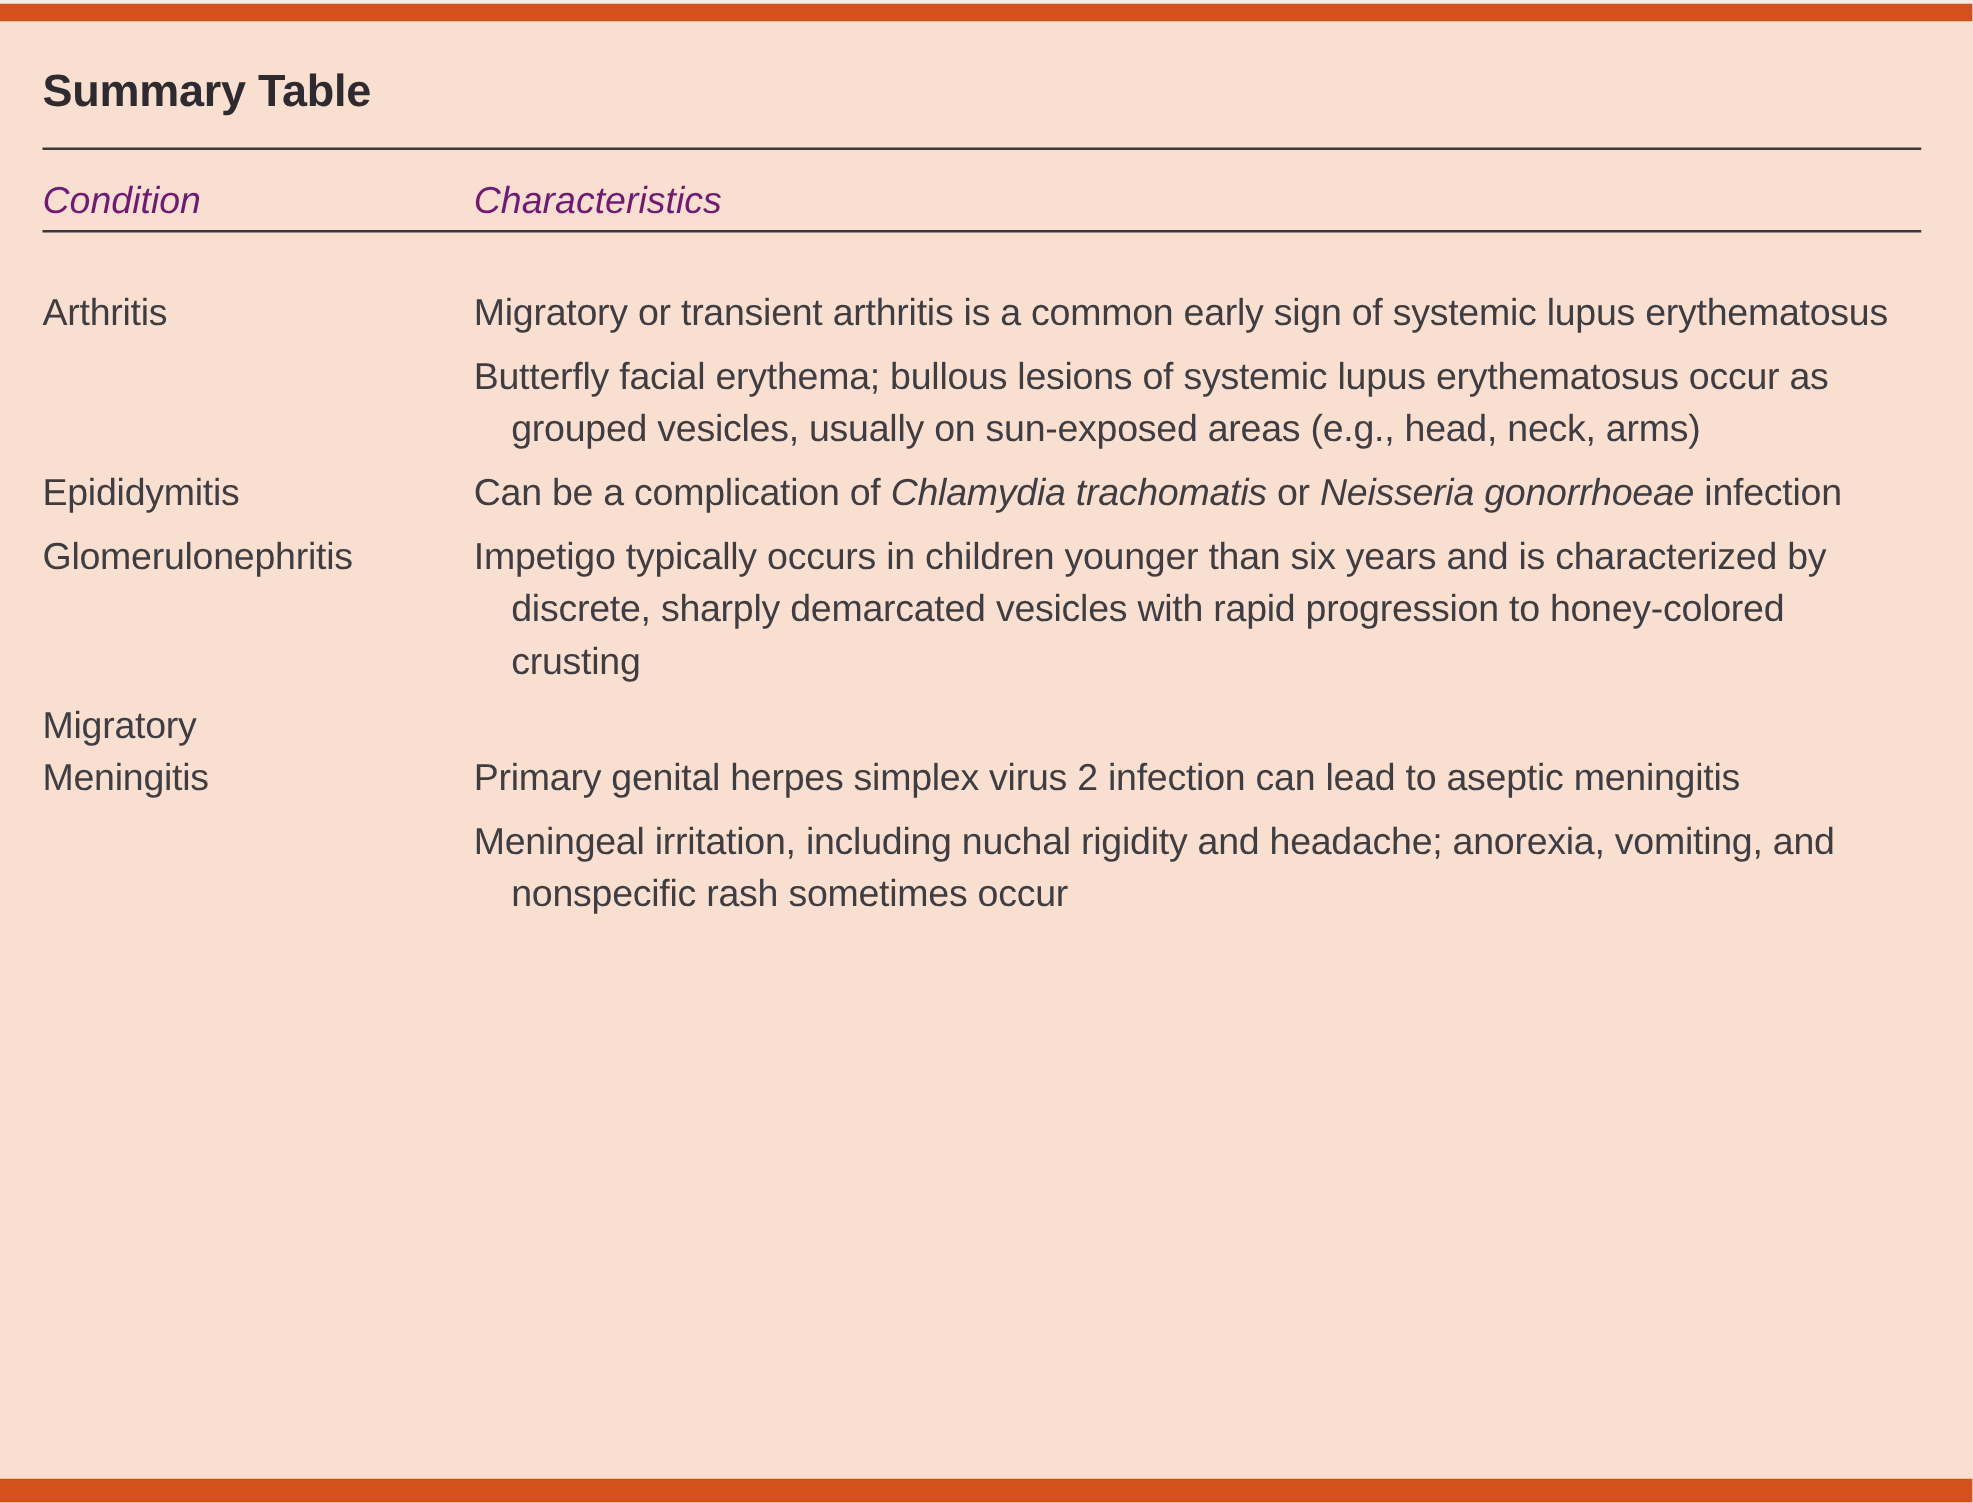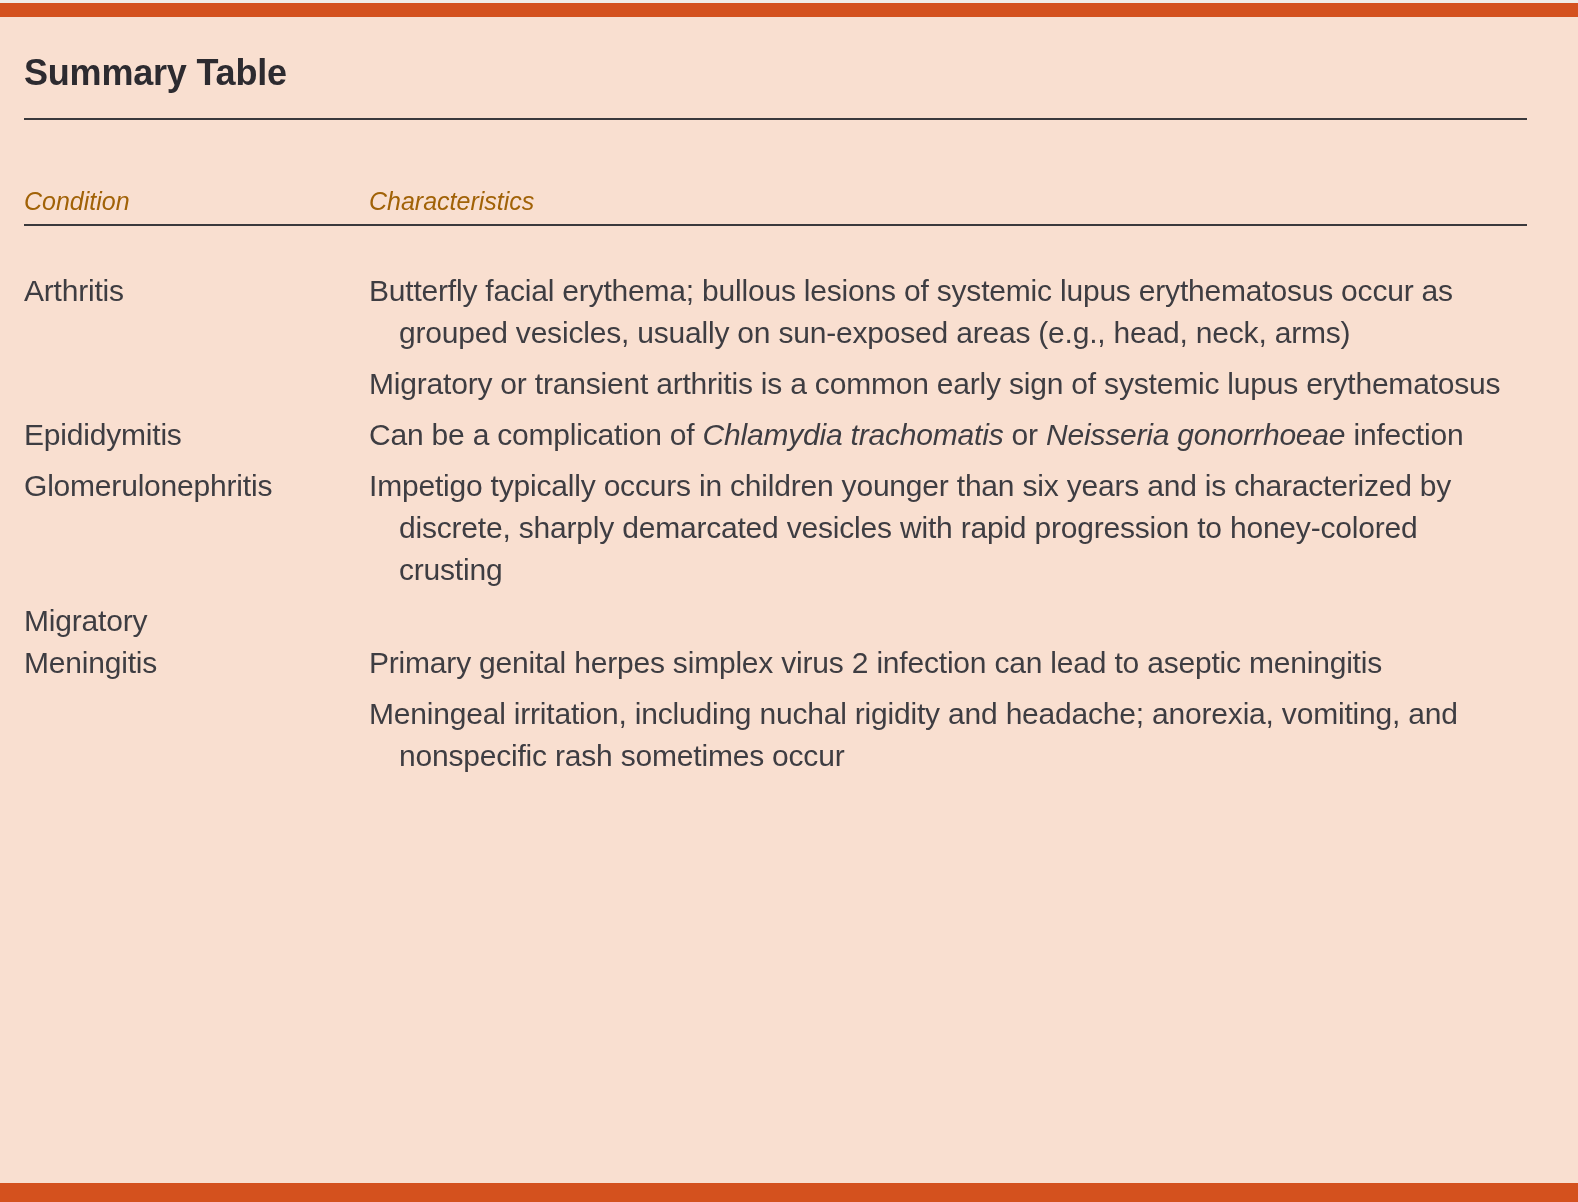--- a/index.html
+++ b/index.html
@@ -17,21 +17,21 @@
     background: #f0ece7;
   }
   .accent-bar-top {
     position: absolute; top: 3px; left: 0; width: 100%; height: 14px;
   }
   .accent-bar-bottom {
     position: absolute; bottom: 0; left: 0; width: 100%; height: 19px;
   }
   .content {
     position: absolute;
-    left: 24px;
+    left: 34px;
     top: 0;
     width: 1503px;
   }
   .title {
     margin: 50px 0 0 0;
     font-size: 36px;
     font-weight: bold;
     line-height: 46px;
     color: #2d2b30;
     letter-spacing: -0.2px;
@@ -39,25 +39,25 @@
   .rule {
     height: 0;
     border-top: 2.5px solid #3b393c;
     margin: 0;
   }
   .rule-title { margin-top: 22px; }
   .rule-header { margin-top: 2px; }
   .header-row {
     display: grid;
     grid-template-columns: 345px 1fr;
-    margin-top: 60px;
+    margin-top: 20px;
     font-style: italic;
-    font-size: 25px;
+    font-size: 30px;
     line-height: 42px;
-    color: #a16207;
+    color: #701a75;
   }
   .rows { margin-top: 44px; }
   .row {
     display: grid;
     grid-template-columns: 345px 1fr;
   }
   .cell.condition {
     font-size: 30px;
     line-height: 42px;
     letter-spacing: -0.2px;
@@ -88,22 +88,22 @@
   <div class="header-row">
     <div class="col-head">Condition</div>
     <div class="col-head">Characteristics</div>
   </div>
   <div class="rule rule-header"></div>
 
   <div class="rows" id="rows">
       <div class="row">
         <div class="cell condition">Arthritis</div>
         <div class="cell characteristics">
+          <p class="para"><span>Migratory or transient arthritis is a common early sign of systemic lupus erythematosus</span></p>
           <p class="para"><span>Butterfly facial erythema; bullous lesions of systemic lupus erythematosus occur as grouped vesicles, usually on sun-exposed areas (e.g., head, neck, arms)</span></p>
-          <p class="para"><span>Migratory or transient arthritis is a common early sign of systemic lupus erythematosus</span></p>
         </div>
       </div>
       <div class="row">
         <div class="cell condition">Epididymitis</div>
         <div class="cell characteristics">
           <p class="para"><span>Can be a complication of </span><i>Chlamydia trachomatis</i><span> or </span><i>Neisseria gonorrhoeae</i><span> infection</span></p>
         </div>
       </div>
       <div class="row">
         <div class="cell condition">Glomerulonephritis</div>

